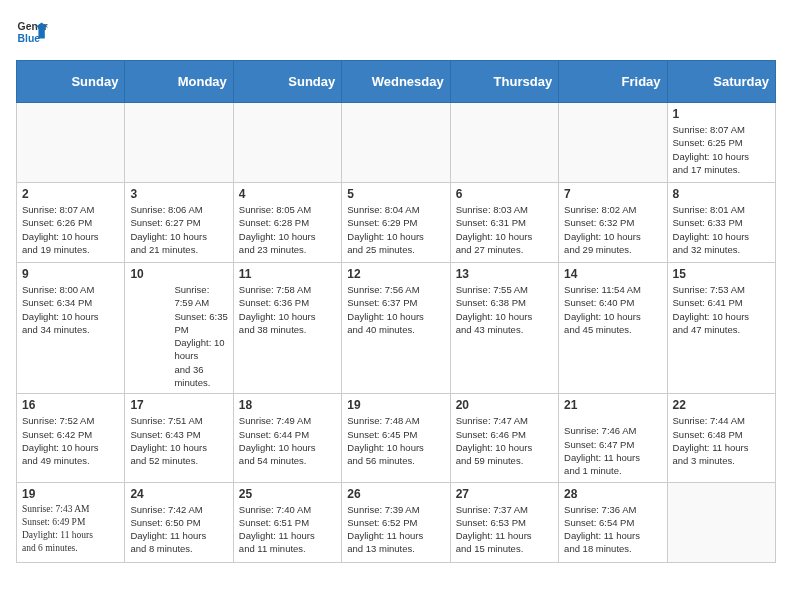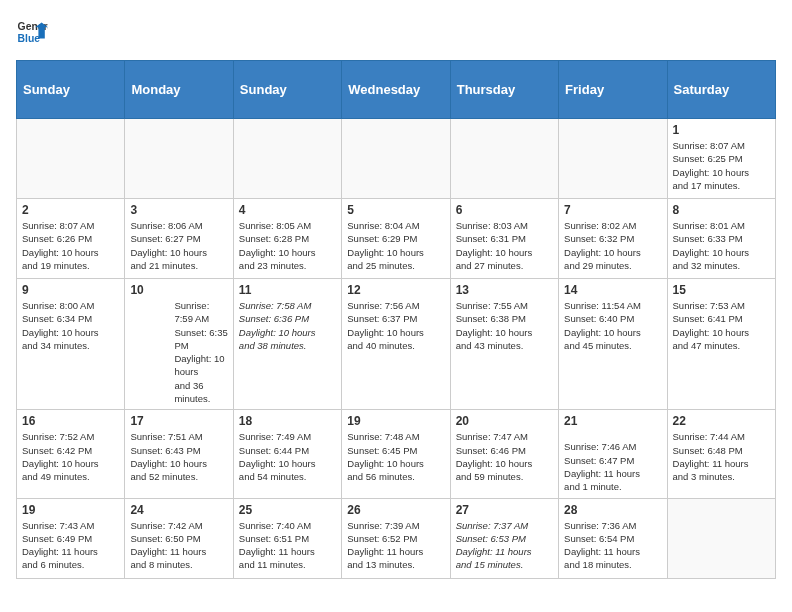--- a/index.html
+++ b/index.html
@@ -38,22 +38,22 @@
       color: #555;
     }
     .calendar {
       width: 100%;
       border-collapse: collapse;
       border: 1px solid #ccc;
     }
     .calendar th {
       background-color: #3a7fc1;
       color: #fff;
-      text-align: left;
-      padding: 21px 6px;
+      text-align: right;
+      padding: 13px 6px;
       font-size: 13px;
       border: 1px solid #2a6faa;
     }
     .calendar td {
       vertical-align: top;
       padding: 4px 5px;
       border: 1px solid #ccc;
       font-size: 10px;
       color: #333;
       width: 14.28%;
@@ -182,21 +182,21 @@
         </td>
         <td>
           <span class="day-number">10</span>
           <div class="day-info" style="white-space: pre-line; margin-left: 44px;">Sunrise: 7:59 AM
 Sunset: 6:35 PM
 Daylight: 10 hours
 and 36 minutes.</div>
         </td>
         <td>
           <span class="day-number">11</span>
-          <div class="day-info" style="white-space: pre-line; font-style: italic;">Sunrise: 7:58 AM
+          <div class="day-info" style="white-space: pre-line;">Sunrise: 7:58 AM
 Sunset: 6:36 PM
 Daylight: 10 hours
 and 38 minutes.</div>
         </td>
         <td>
           <span class="day-number">12</span>
           <div class="day-info" style="white-space: pre-line;">Sunrise: 7:56 AM
 Sunset: 6:37 PM
 Daylight: 10 hours
 and 40 minutes.</div>
@@ -270,21 +270,21 @@
           <span class="day-number">22</span>
           <div class="day-info" style="white-space: pre-line;">Sunrise: 7:44 AM
 Sunset: 6:48 PM
 Daylight: 11 hours
 and 3 minutes.</div>
         </td>
       </tr>
       <tr>
         <td>
           <span class="day-number">19</span>
-          <div class="day-info" style="white-space: pre-line;">Sunrise: 7:43 AM
+          <div class="day-info" style="white-space: pre-line; font-family: Liberation Serif, serif;">Sunrise: 7:43 AM
 Sunset: 6:49 PM
 Daylight: 11 hours
 and 6 minutes.</div>
         </td>
         <td>
           <span class="day-number">24</span>
           <div class="day-info" style="white-space: pre-line;">Sunrise: 7:42 AM
 Sunset: 6:50 PM
 Daylight: 11 hours
 and 8 minutes.</div>
@@ -298,21 +298,21 @@
         </td>
         <td>
           <span class="day-number">26</span>
           <div class="day-info" style="white-space: pre-line;">Sunrise: 7:39 AM
 Sunset: 6:52 PM
 Daylight: 11 hours
 and 13 minutes.</div>
         </td>
         <td>
           <span class="day-number">27</span>
-          <div class="day-info" style="white-space: pre-line; font-style: italic;">Sunrise: 7:37 AM
+          <div class="day-info" style="white-space: pre-line;">Sunrise: 7:37 AM
 Sunset: 6:53 PM
 Daylight: 11 hours
 and 15 minutes.</div>
         </td>
         <td>
           <span class="day-number">28</span>
           <div class="day-info" style="white-space: pre-line;">Sunrise: 7:36 AM
 Sunset: 6:54 PM
 Daylight: 11 hours
 and 18 minutes.</div>

